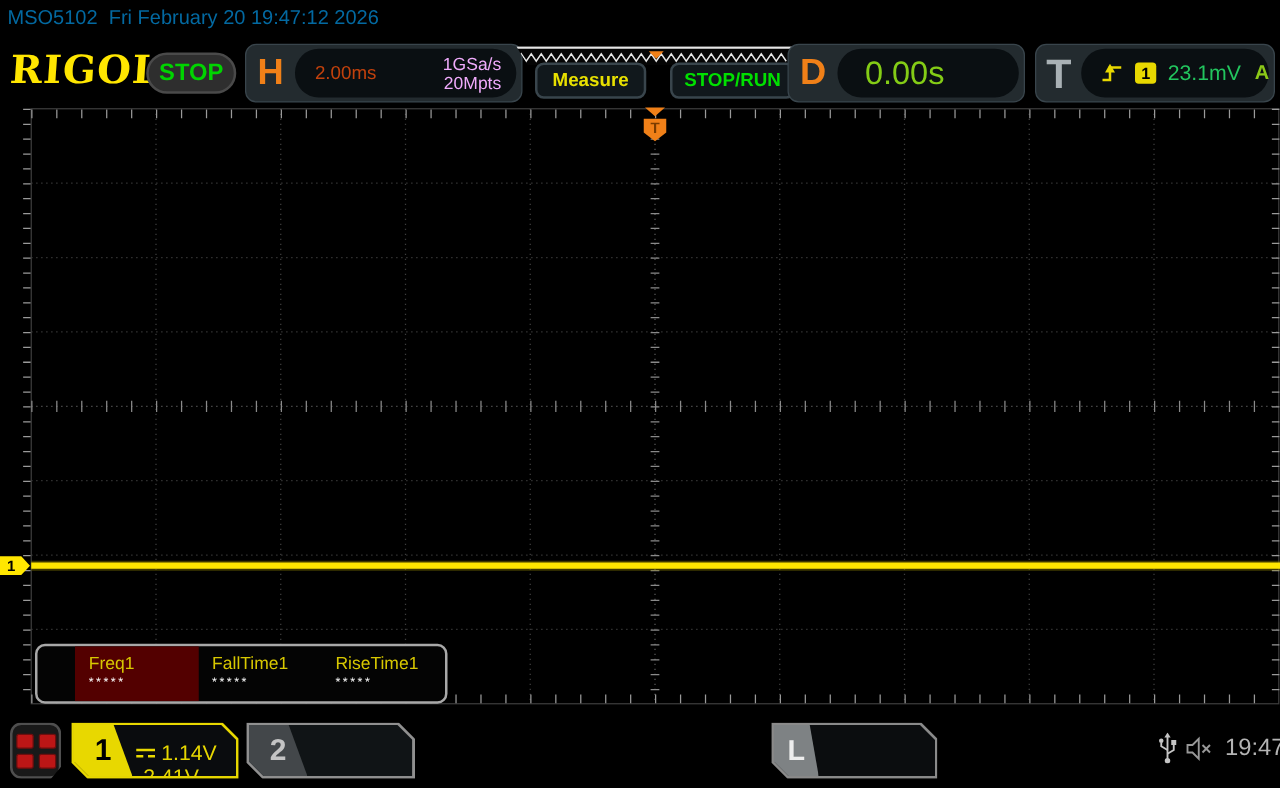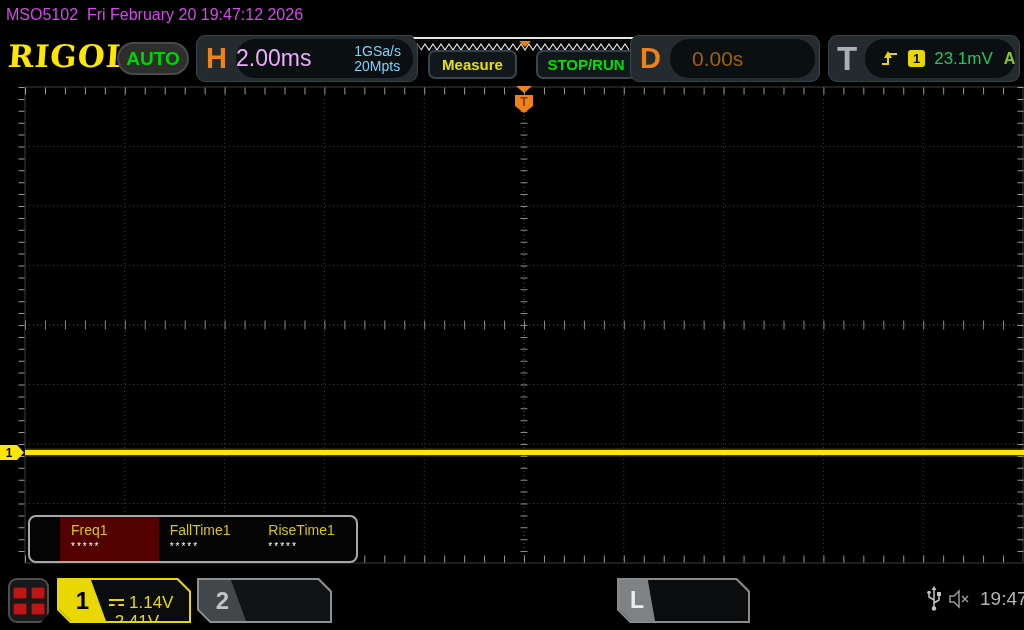--- a/index.html
+++ b/index.html
@@ -1,55 +1,55 @@
 <!DOCTYPE html>
 <html><head>
 <meta charset="utf-8">
 <style>
   * { margin:0; padding:0; box-sizing:border-box; }
   html,body { width:1024px; height:630px; background:#000; overflow:hidden;
               font-family:"Liberation Sans", sans-serif; }
   .abs { position:absolute; }
 
   
-  #topbar { left:0; top:0; width:845px; height:30px; color:#d946ef;
+  #topbar { left:0; top:0; width:845px; height:30px; color:#0369a1;
             font-size:16px; line-height:30px; padding-left:6px; white-space:pre; }
 
   
   #logo { left:8px; top:38px; color:#ffe600; font-family:"DejaVu Serif", serif;
           font-weight:bold; font-size:31px; letter-spacing:1px; transform:skewX(-4deg); }
   #auto-pill { left:117px; top:42px; width:72px; height:33px; background:#2e2e2e;
                border:2px solid #4a4a4a; border-radius:17px; color:#00d400;
                font-weight:bold; font-size:19px; text-align:center; line-height:29px; }
   .hgroup { background:#232b2f; border:1px solid #39454c; border-radius:9px;
             display:flex; align-items:center; }
   #h-group { left:196px; top:35px; width:222px; height:47px; }
   .big-letter { font-weight:bold; font-size:29px; color:#f08018; padding:0 9px; }
   .pill { background:#0a0f12; border-radius:19px; height:39px; display:flex; align-items:center; }
   #h-pill { flex:1; margin-right:4px; }
-  #tb-val { color:#f0abfc; font-size:23px; margin-left:0; }
-  #srate-block { margin-left:auto; margin-right:12px; text-align:left;
-                 color:#7dd3fc; font-size:14px; line-height:15px; }
+  #tb-val { color:#c2410c; font-size:15px; margin-left:16px; }
+  #srate-block { margin-left:auto; margin-right:12px; text-align:right;
+                 color:#f0abfc; font-size:14px; line-height:15px; }
 
   #wave-preview { left:413px; top:37px; width:224px; height:15px; background:#050505;
                   border-top:2px solid #e6e6e6;
                   clip-path:polygon(0 0,100% 0,96% 100%,4% 100%); }
   #wave-tri { left:106px; top:2px; width:0; height:0;
               border-left:6px solid transparent; border-right:6px solid transparent;
               border-top:6px solid #f08018; }
 
   .hdr-btn { height:29px; background:#11181c; border:2px solid #39454c;
              border-radius:7px; font-weight:bold; font-size:15px;
              text-align:center; line-height:25px; }
   #measure-btn { left:428px; top:50px; width:89px; color:#e8e000; }
   #run-btn { left:536px; top:50px; width:100px; color:#00e000; }
 
   #d-group { left:630px; top:35px; width:190px; height:47px; }
   #d-pill { flex:1; margin-right:4px; }
-  #delay-val { color:#a16207; font-size:21px; margin-left:22px; }
+  #delay-val { color:#84cc16; font-size:26px; margin-left:22px; }
 
   #t-group { left:828px; top:35px; width:192px; height:47px; }
   #t-letter { color:#a9b1b5; font-weight:bold; font-size:33px; padding:0 8px; }
   #t-pill { flex:1; margin-right:4px; gap:9px; padding-left:16px; }
   #trig-badge { width:17px; height:17px; background:#e8d800; border-radius:3px;
                 color:#000; font-weight:bold; font-size:13px; text-align:center;
                 line-height:17px; }
   #trig-level { color:#22c55e; font-size:17px; }
   #trig-sweep { color:#8cc818; font-weight:bold; font-size:16px; margin-left:2px; }
 
@@ -113,21 +113,21 @@
   #usb-icon { left:926px; top:586px; }
   #mute-icon { left:948px; top:588px; }
   #sys-clock { left:980px; top:588px; color:#b4b4b4; font-size:19px; }
 </style>
 </head>
 <body>
 
 <div id="topbar" class="abs">MSO5102  Fri February 20 19:47:12 2026</div>
 
 <div id="logo" class="abs">RIGOL</div>
-<div id="auto-pill" class="abs">AUTO</div>
+<div id="auto-pill" class="abs">STOP</div>
 
 <div id="h-group" class="abs hgroup">
   <span class="big-letter">H</span>
   <div id="h-pill" class="pill">
     <span id="tb-val">2.00ms</span>
     <div id="srate-block">
       <div>1GSa/s</div>
       <div>20Mpts</div>
     </div>
   </div>

